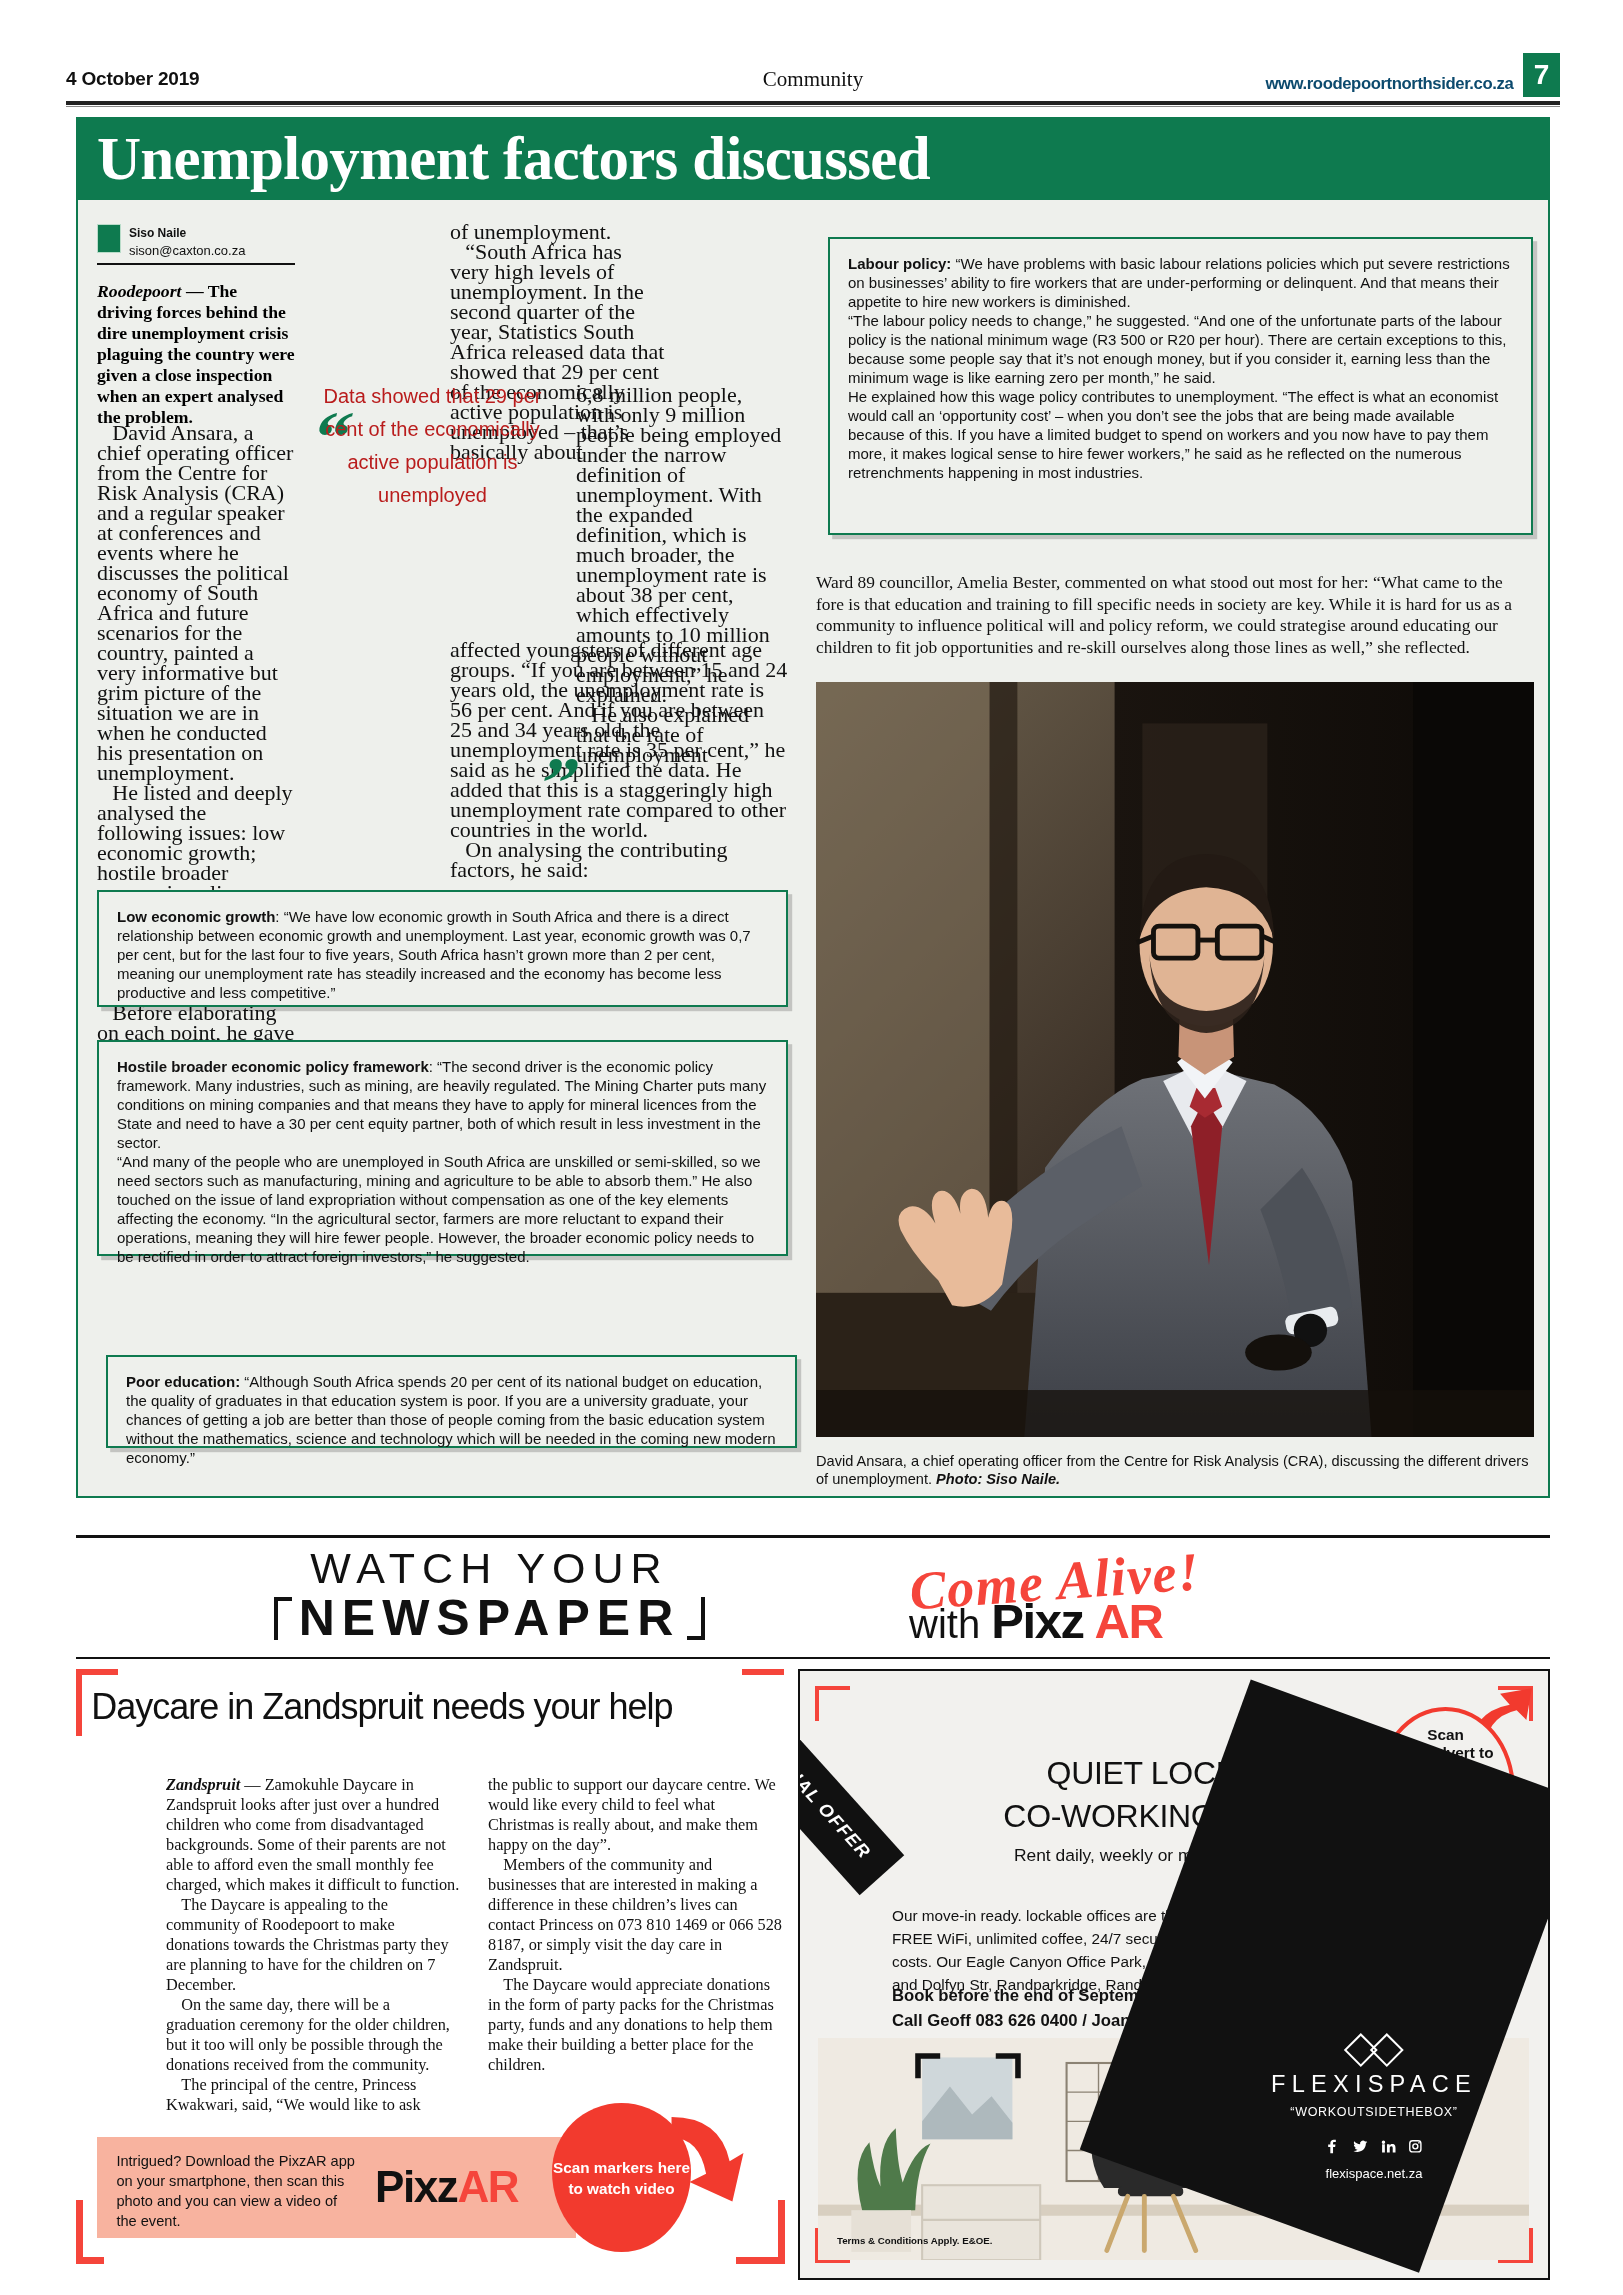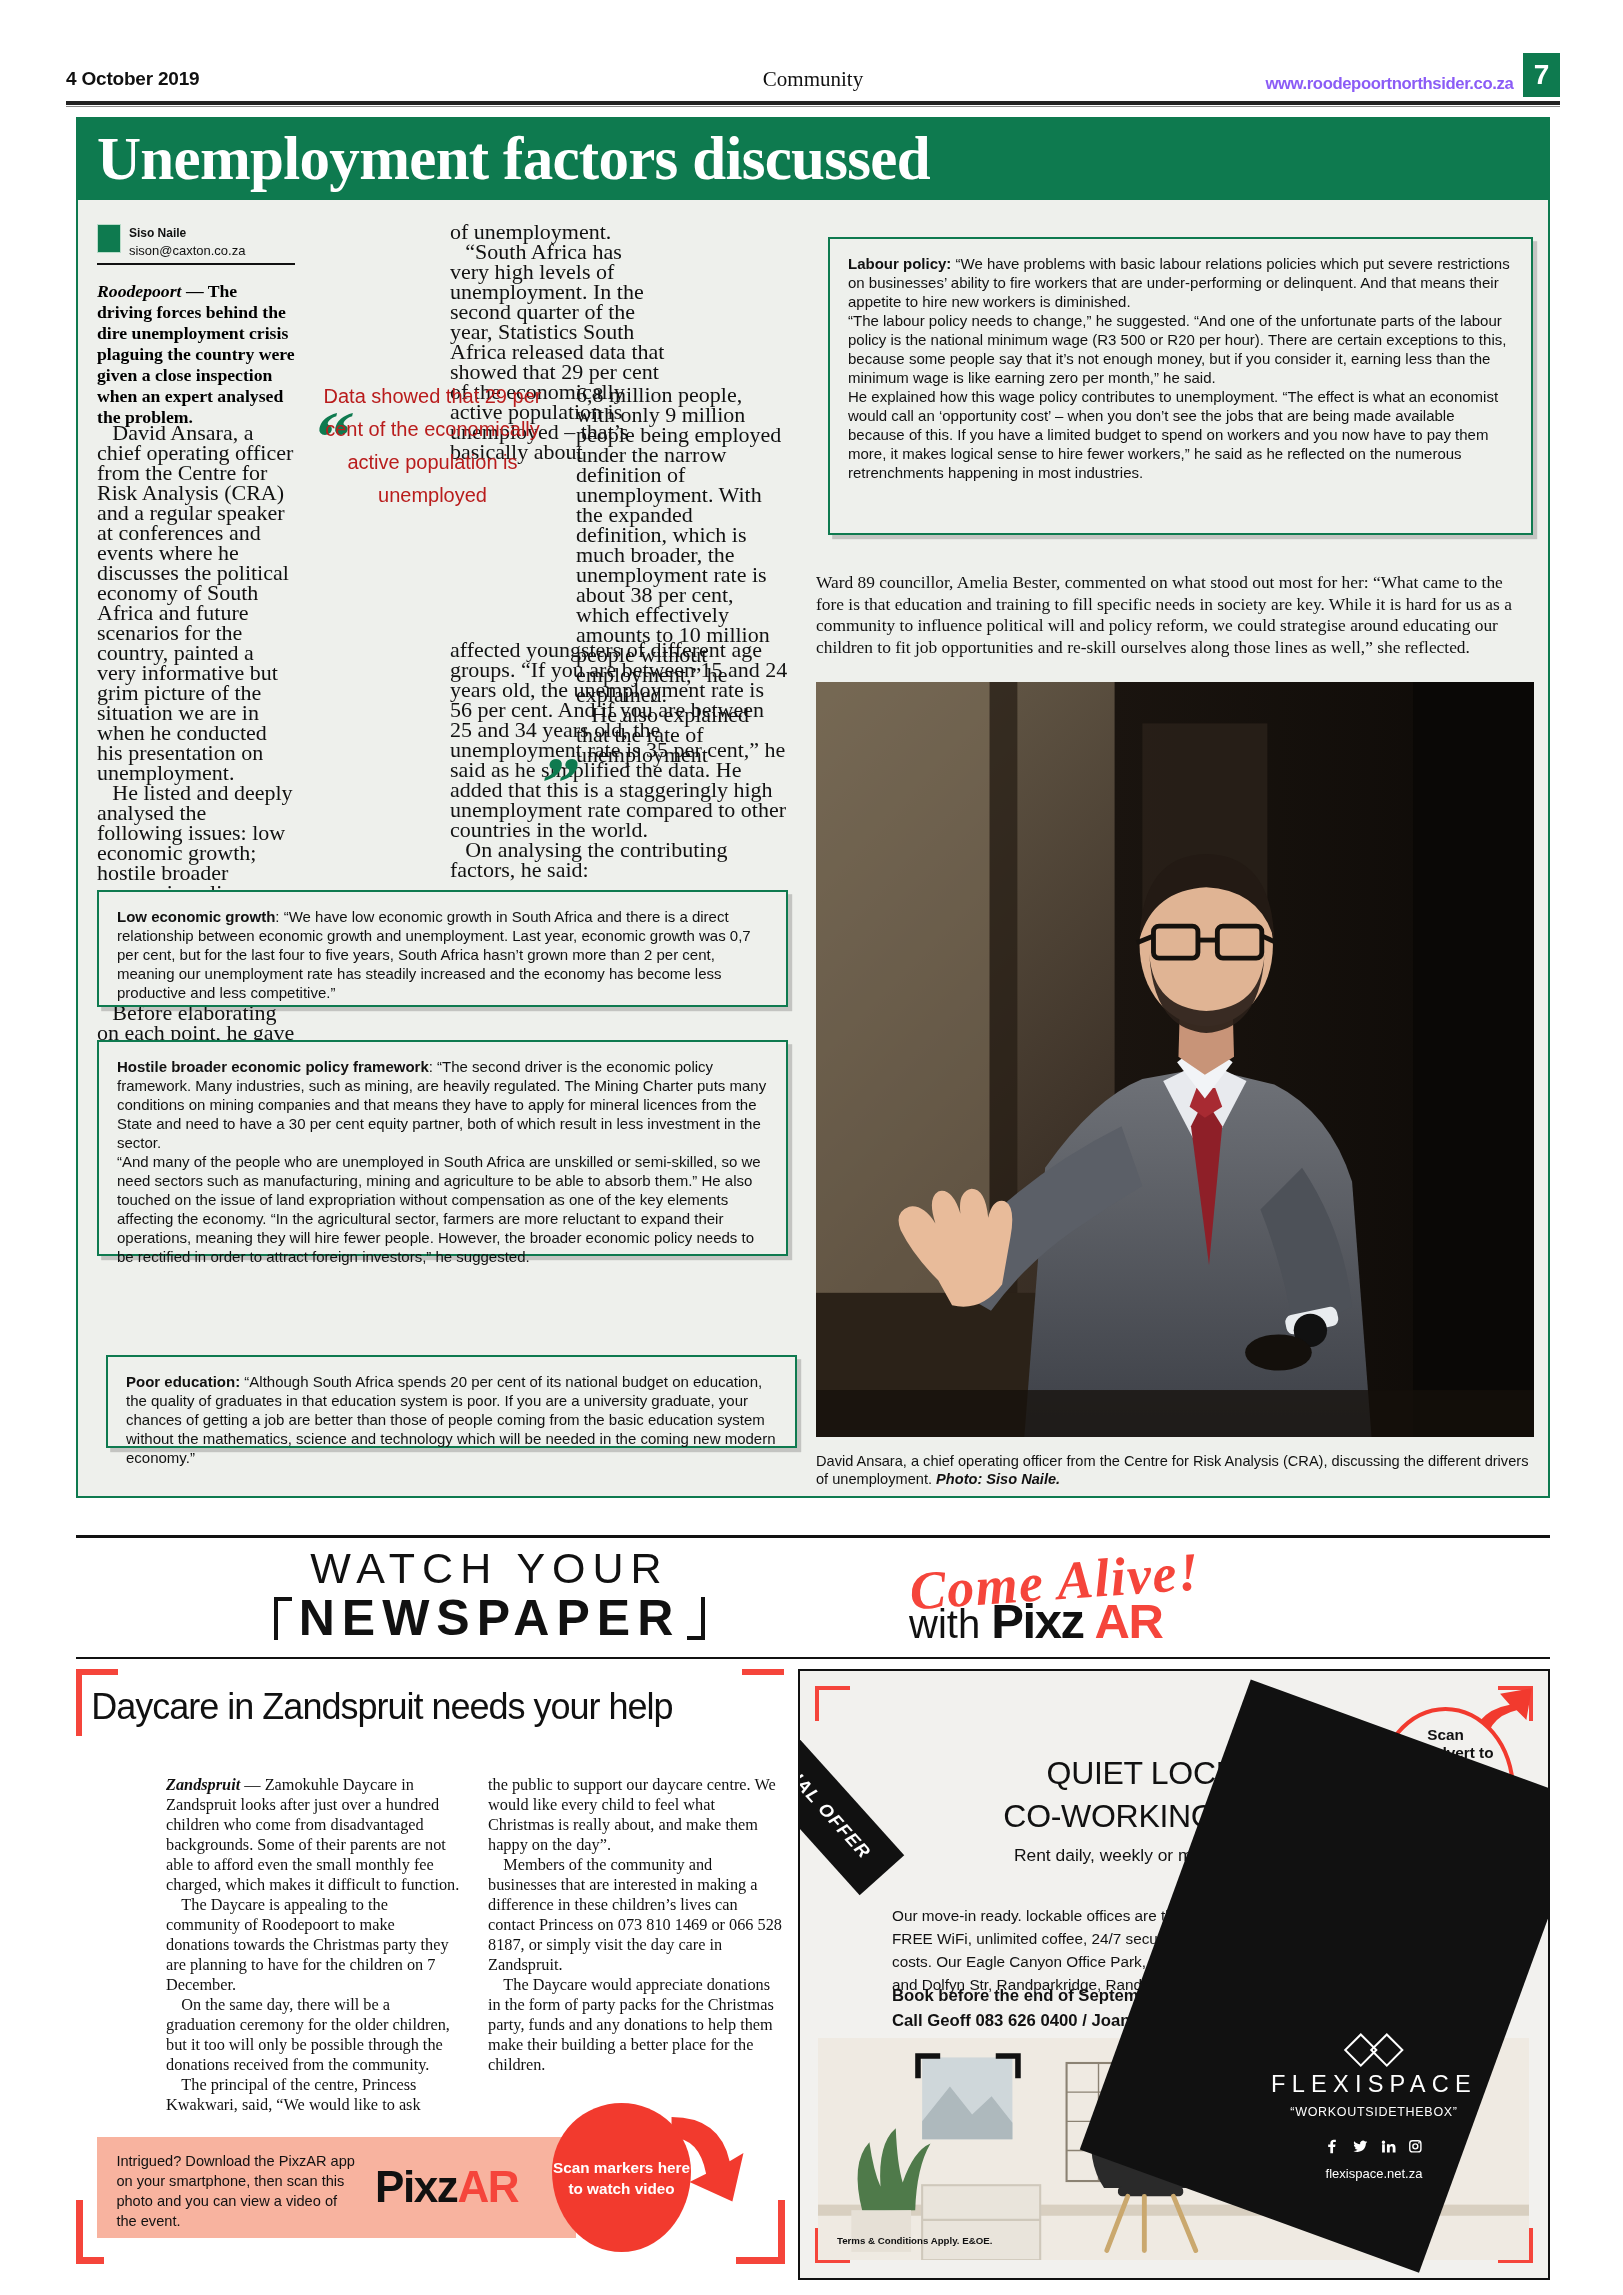--- a/index.html
+++ b/index.html
@@ -13,21 +13,21 @@
   .page { position:absolute; inset:0; }
 
   
   .masthead {
     position:absolute; left:66px; top:61px; width:1494px; height:36px;
     display:flex; align-items:center; justify-content:space-between;
   }
   .mast-date { font-family:"Liberation Sans", sans-serif; font-weight:bold; font-size:19px; color:#111; letter-spacing:-0.2px; }
   .mast-section { font-family:"Liberation Serif", serif; font-size:21px; color:#111; position:absolute; left:50%; transform:translateX(-50%); }
   .mast-right { display:flex; align-items:flex-end; gap:0; }
-  .mast-url { font-family:"Liberation Sans", sans-serif; font-weight:bold; font-size:16.7px; color:#8b5cf6; letter-spacing:-0.4px; padding-bottom:2.8px; }
+  .mast-url { font-family:"Liberation Sans", sans-serif; font-weight:bold; font-size:16.7px; color:#0c4a6e; letter-spacing:-0.4px; padding-bottom:2.8px; }
   .mast-pageno {
     background:#0e7a4f; color:#fff; font-family:"Liberation Sans", sans-serif; font-weight:bold;
     font-size:28px; width:37px; height:44px; margin-left:9.7px;
     display:flex; align-items:center; justify-content:center; margin-top:-8.3px;
   }
   .mast-rule { position:absolute; left:66px; top:101px; width:1494px; height:3.5px; background:#222; }
   .mast-rule2 { position:absolute; left:66px; top:106px; width:1494px; height:1.4px; background:#888; }
 
   
   .article-frame {

